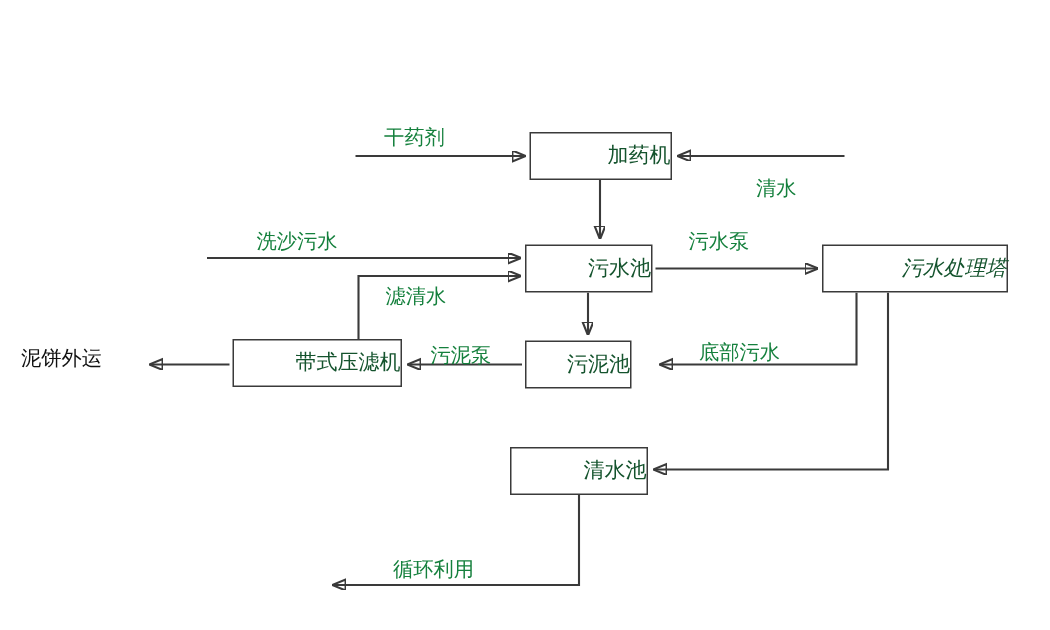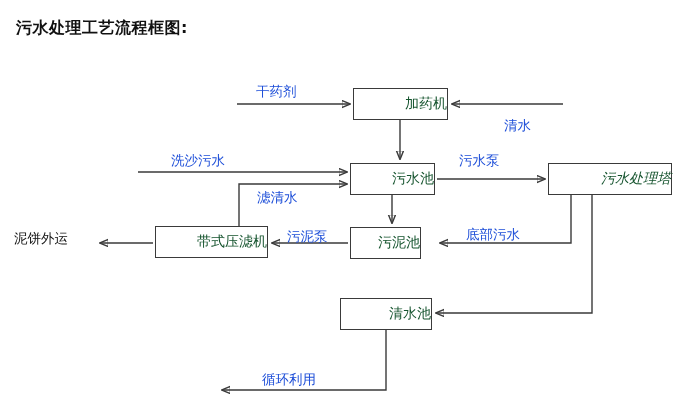--- a/index.html
+++ b/index.html
@@ -36,21 +36,21 @@
     align-items: center;
     justify-content: flex-end;
     font-size: 14px;
     color: #14532d;
     white-space: nowrap;
     z-index: 3;
   }
   .edge-label {
     position: absolute;
     font-size: 13.5px;
-    color: #1d4ed8;
+    color: #15803d;
     white-space: nowrap;
     z-index: 4;
   }
   .term-label {
     position: absolute;
     font-size: 13.5px;
     color: #111111;
     white-space: nowrap;
     z-index: 4;
   }
@@ -67,21 +67,20 @@
     stroke: #3a3a3a;
     stroke-width: 1.4;
     fill: none;
   }
 </style>
 </head>
 <body>
 
 <div id="canvas">
 
-  <div id="title">污水处理工艺流程框图:</div>
 
   <svg id="wires" viewBox="0 0 700 420">
     <defs>
       <marker id="ah-r" markerWidth="9" markerHeight="9" refX="8.4" refY="3.6" orient="auto" markerUnits="userSpaceOnUse">
         <path d="M0,0 L9,3.6 L0,7.2 z" fill="#3a3a3a" stroke="none"></path>
       </marker>
       <marker id="ah-l" markerWidth="9" markerHeight="9" refX="8.4" refY="3.6" orient="auto" markerUnits="userSpaceOnUse">
         <path d="M0,0 L9,3.6 L0,7.2 z" fill="#3a3a3a" stroke="none"></path>
       </marker>
       <marker id="ah-d" markerWidth="9" markerHeight="9" refX="8.4" refY="3.6" orient="auto" markerUnits="userSpaceOnUse">

